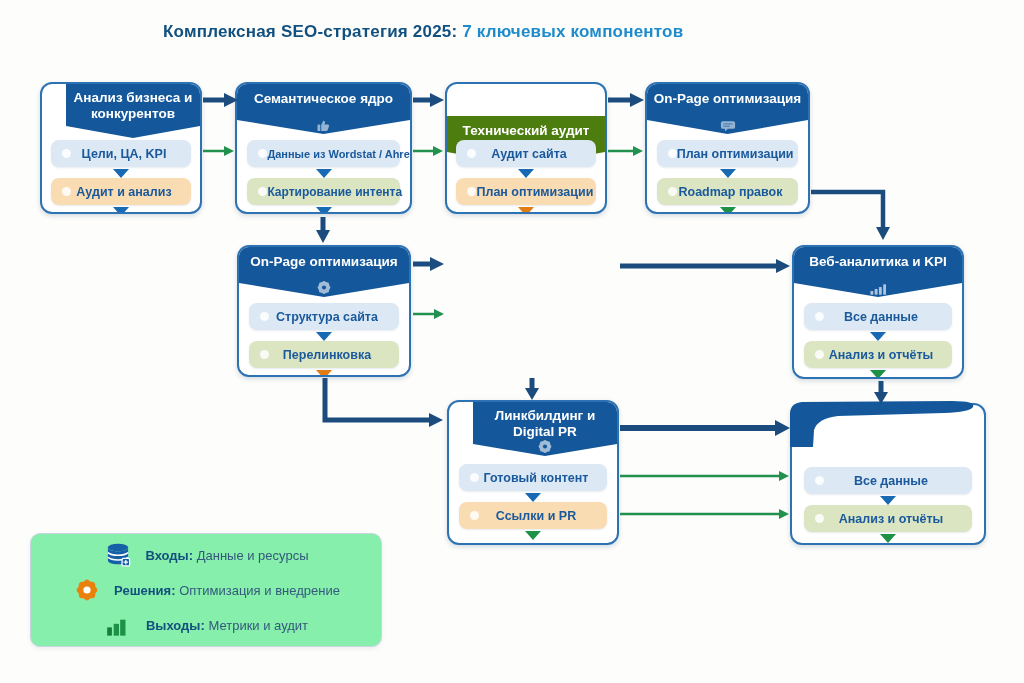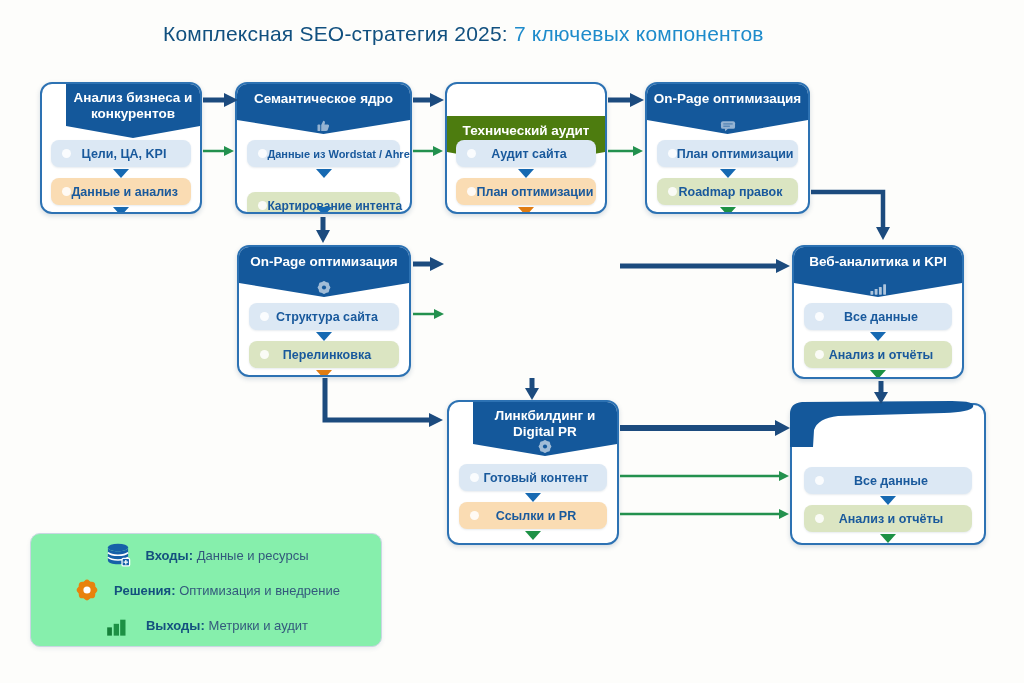--- a/index.html
+++ b/index.html
@@ -6,21 +6,21 @@
   body{
     width:1024px;height:683px;position:relative;overflow:hidden;
     background:#fdfdfb;
     font-family:"Liberation Sans","DejaVu Sans",sans-serif;
     -webkit-font-smoothing:antialiased;
   }
   #canvas{position:absolute;inset:0;}
   
   .title{
     position:absolute;left:163px;top:22px;
-    font-size:21px;font-weight:normal;letter-spacing:.2px;white-space:nowrap;
+    font-size:17px;font-weight:bold;letter-spacing:.2px;white-space:nowrap;
   }
   .title .t-main{color:var(--title-dark,#11507f);}
   .title .t-accent{color:var(--title-accent,#1e8bcb);}
   
   .box{
     position:absolute;background:#fff;border:2px solid #2d72b3;border-radius:12px;
     box-shadow:0 2px 5px rgba(20,60,100,.18);overflow:hidden;box-sizing:border-box;
   }
   .hdr{
     position:absolute;left:0;top:0;right:0;height:50px;
@@ -91,40 +91,40 @@
       <div class="hdr two" style="background: rgb(20, 88, 155);">
         <div class="hdr-title">Анализ бизнеса и конкурентов</div>
       </div>
       <div class="pill blue" style="top: 56px;">
         <span class="dot"></span>
         <span class="pill-label">Цели, ЦА, KPI</span>
       </div>
       <div class="tri t-blue" style="top: 85px;"></div>
       <div class="pill orange" style="top: 94px;">
         <span class="dot"></span>
-        <span class="pill-label">Данные и анализ</span>
+        <span class="pill-label">Аудит и анализ</span>
       </div>
       <div class="tri t-blue" style="top: 123px;"></div>
     </div>
     <div class="box" style="left: 235px; top: 82px; width: 177px; height: 132px;">
       <div class="hdr" style="background: rgb(20, 88, 155);">
         <div class="hdr-title">Семантическое ядро</div>
         <span class="hdr-icon"><svg width="15" height="13" viewBox="0 0 16 14">
             <g fill="#fff" opacity=".55">
               <rect x="1" y="6" width="3" height="7" rx="1"></rect>
               <path d="M5 6.5 7.2 2c1.6 0 2.2 1 1.7 2.6L8.5 6h3.6c1 0 1.6.9 1.3 1.8l-1.3 3.9c-.3.8-.9 1.3-1.8 1.3H5z"></path>
             </g>
           </svg></span>
       </div>
       <div class="pill blue" style="top: 56px;">
         <span class="dot"></span>
         <span class="pill-label" style="font-size: 11px;">Данные из Wordstat / Ahreffs</span>
       </div>
       <div class="tri t-blue" style="top: 85px;"></div>
-      <div class="pill green" style="top: 108px;">
+      <div class="pill green" style="top: 94px;">
         <span class="dot"></span>
         <span class="pill-label" style="font-size: 12px;">Картирование интента</span>
       </div>
       <div class="tri t-blue" style="top: 123px;"></div>
     </div>
     <div class="box" style="left: 445px; top: 82px; width: 162px; height: 132px;">
       <div class="hdr" style="background: #4d7c0f; margin-top: 32px;">
         <div class="hdr-title">Технический аудит</div>
         <span class="hdr-icon"><svg width="15" height="15" viewBox="0 0 16 16">
             <g fill="#fff" opacity=".6">

